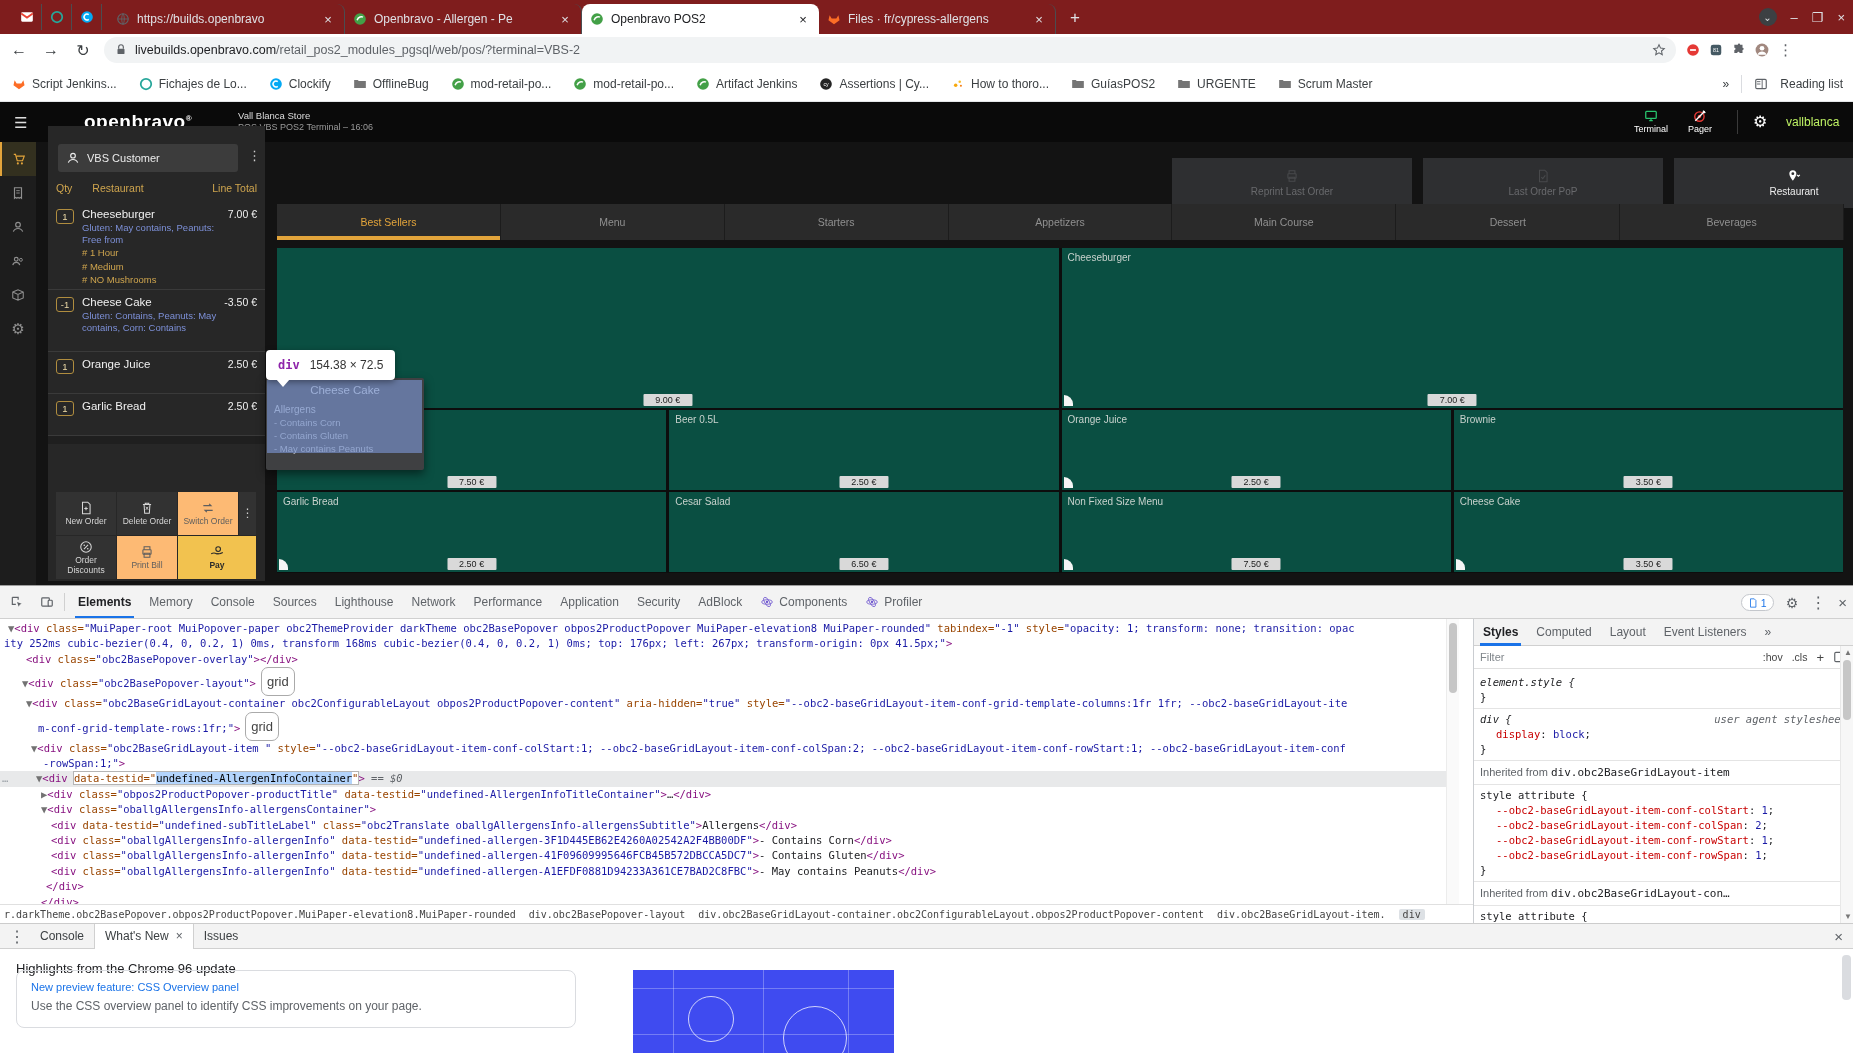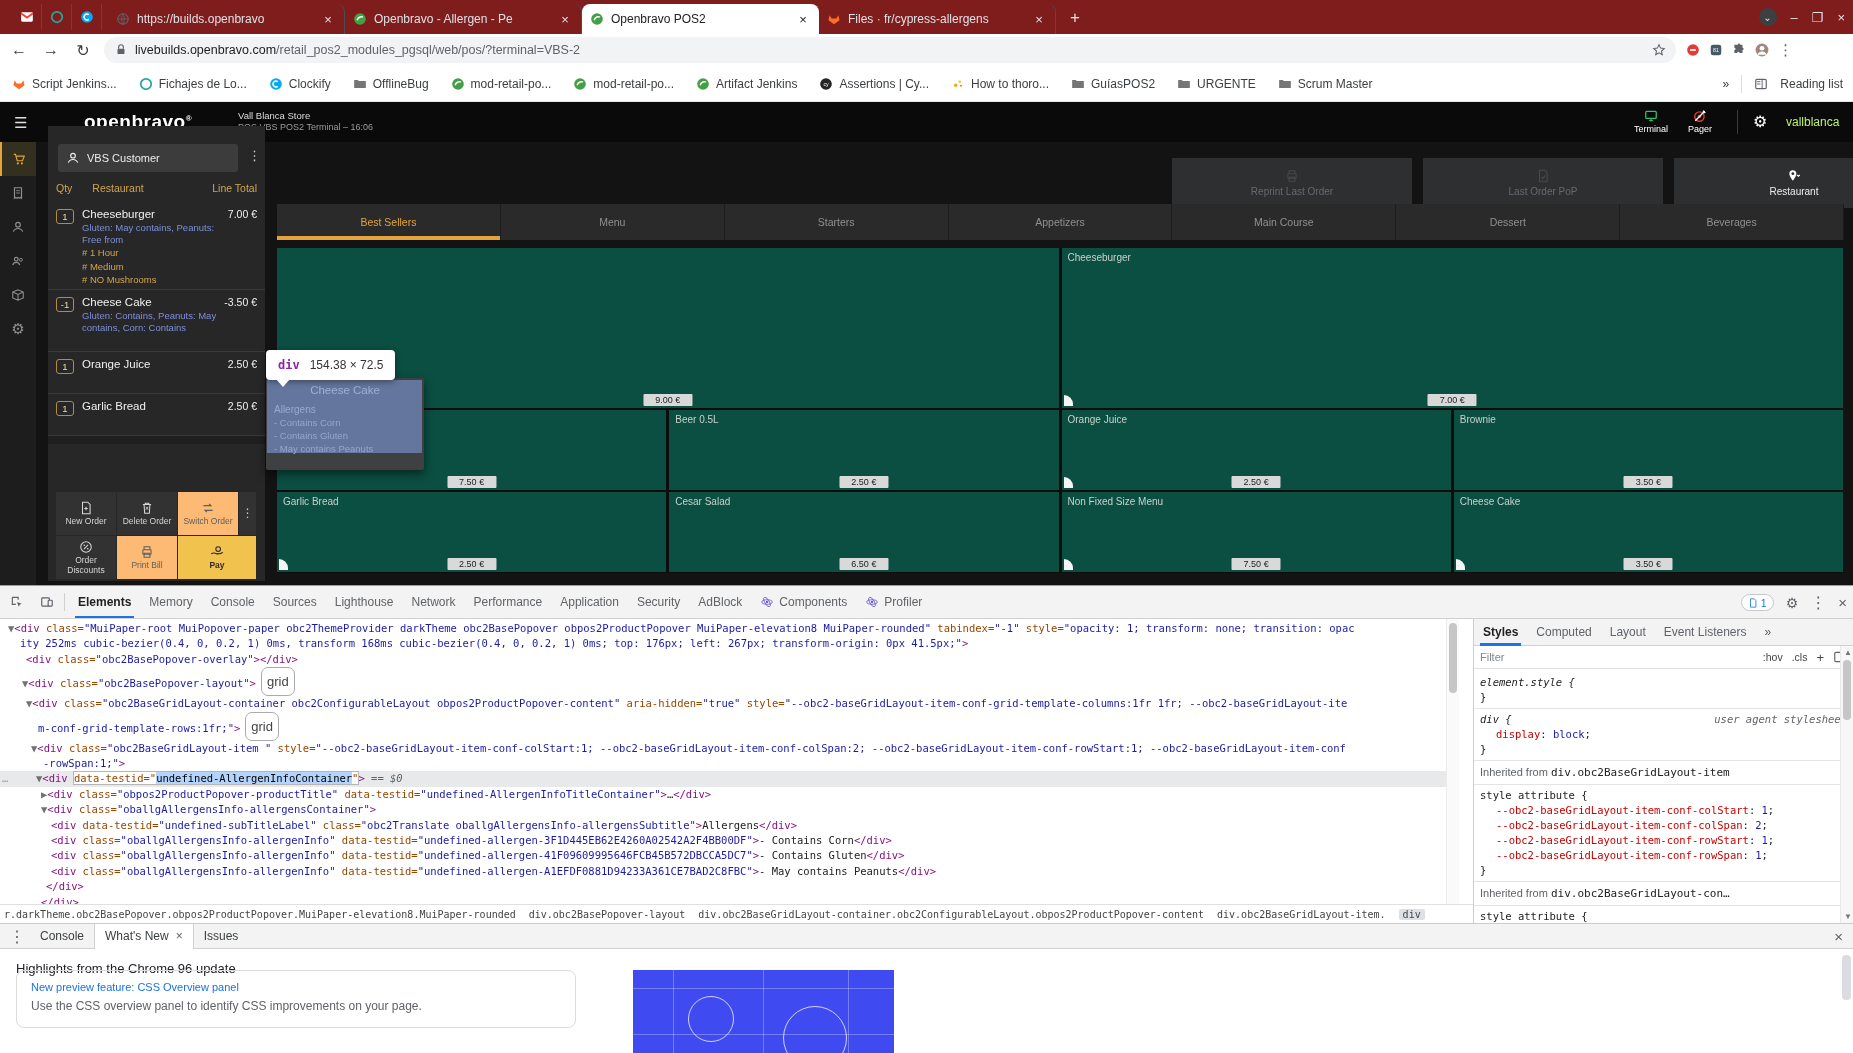--- a/index.html
+++ b/index.html
@@ -766,21 +766,21 @@
             </span>
             <span>1</span>
           </span>
         <span style="font-size:14px">⚙</span>
         <span>⋮</span>
         <span style="font-size:15px">×</span>
       </span>
     </div>
     <div id="dt-elements" class="mono">
         <div class="tl" style="padding-left: 8px;"><span class="a">▼</span><span class="t">&lt;div</span><span class="n"> class=</span><span class="v">"MuiPaper-root MuiPopover-paper obc2ThemeProvider darkTheme obc2BasePopover obpos2ProductPopover MuiPaper-elevation8 MuiPaper-rounded"</span><span class="n"> tabindex=</span><span class="v">"-1"</span><span class="n"> style=</span><span class="v">"opacity: 1; transform: none; transition: opac</span></div>
-        <div class="tl" style="padding-left: 20px;"><span class="v">ity 252ms cubic-bezier(0.4, 0, 0.2, 1) 0ms, transform 168ms cubic-bezier(0.4, 0, 0.2, 1) 0ms; top: 176px; left: 267px; transform-origin: 0px 41.5px;"</span><span class="t">&gt;</span></div>
+        <div class="tl" style="padding-left: 4px;"><span class="v">ity 252ms cubic-bezier(0.4, 0, 0.2, 1) 0ms, transform 168ms cubic-bezier(0.4, 0, 0.2, 1) 0ms; top: 176px; left: 267px; transform-origin: 0px 41.5px;"</span><span class="t">&gt;</span></div>
         <div class="tl" style="padding-left: 26px;"><span class="t">&lt;div</span><span class="n"> class=</span><span class="v">"obc2BasePopover-overlay"</span><span class="t">&gt;&lt;/div&gt;</span></div>
         <div class="tl" style="padding-left: 22px;"><span class="a">▼</span><span class="t">&lt;div</span><span class="n"> class=</span><span class="v">"obc2BasePopover-layout"</span><span class="t">&gt;</span><span class="g">grid</span></div>
         <div class="tl" style="padding-left: 26px;"><span class="a">▼</span><span class="t">&lt;div</span><span class="n"> class=</span><span class="v">"obc2BaseGridLayout-container obc2ConfigurableLayout  obpos2ProductPopover-content"</span><span class="n"> aria-hidden=</span><span class="v">"true"</span><span class="n"> style=</span><span class="v">"--obc2-baseGridLayout-item-conf-grid-template-columns:1fr 1fr; --obc2-baseGridLayout-ite</span></div>
         <div class="tl" style="padding-left: 38px;"><span class="v">m-conf-grid-template-rows:1fr;"</span><span class="t">&gt;</span><span class="g">grid</span></div>
         <div class="tl" style="padding-left: 31px;"><span class="a">▼</span><span class="t">&lt;div</span><span class="n"> class=</span><span class="v">"obc2BaseGridLayout-item "</span><span class="n"> style=</span><span class="v">"--obc2-baseGridLayout-item-conf-colStart:1; --obc2-baseGridLayout-item-conf-colSpan:2; --obc2-baseGridLayout-item-conf-rowStart:1; --obc2-baseGridLayout-item-conf</span></div>
         <div class="tl" style="padding-left: 43px;"><span class="v">-rowSpan:1;"</span><span class="t">&gt;</span></div>
         <div class="tl sel" style="padding-left: 36px;"><span class="gutterdots">…</span><span class="a">▼</span><span class="t">&lt;div </span><span class="editbox"><span class="n">data-testid="</span><span class="s">undefined-AllergenInfoContainer</span><span class="n">"</span></span><span class="t">&gt;</span><span class="q"> == $0</span></div>
         <div class="tl" style="padding-left: 41px;"><span class="a">▶</span><span class="t">&lt;div</span><span class="n"> class=</span><span class="v">"obpos2ProductPopover-productTitle"</span><span class="n"> data-testid=</span><span class="v">"undefined-AllergenInfoTitleContainer"</span><span class="t">&gt;</span><span class="x">…</span><span class="t">&lt;/div&gt;</span></div>
         <div class="tl" style="padding-left: 41px;"><span class="a">▼</span><span class="t">&lt;div</span><span class="n"> class=</span><span class="v">"oballgAllergensInfo-allergensContainer"</span><span class="t">&gt;</span></div>
         <div class="tl" style="padding-left: 51px;"><span class="t">&lt;div</span><span class="n"> data-testid=</span><span class="v">"undefined-subTitleLabel"</span><span class="n"> class=</span><span class="v">"obc2Translate oballgAllergensInfo-allergensSubtitle"</span><span class="t">&gt;</span><span class="x">Allergens</span><span class="t">&lt;/div&gt;</span></div>

